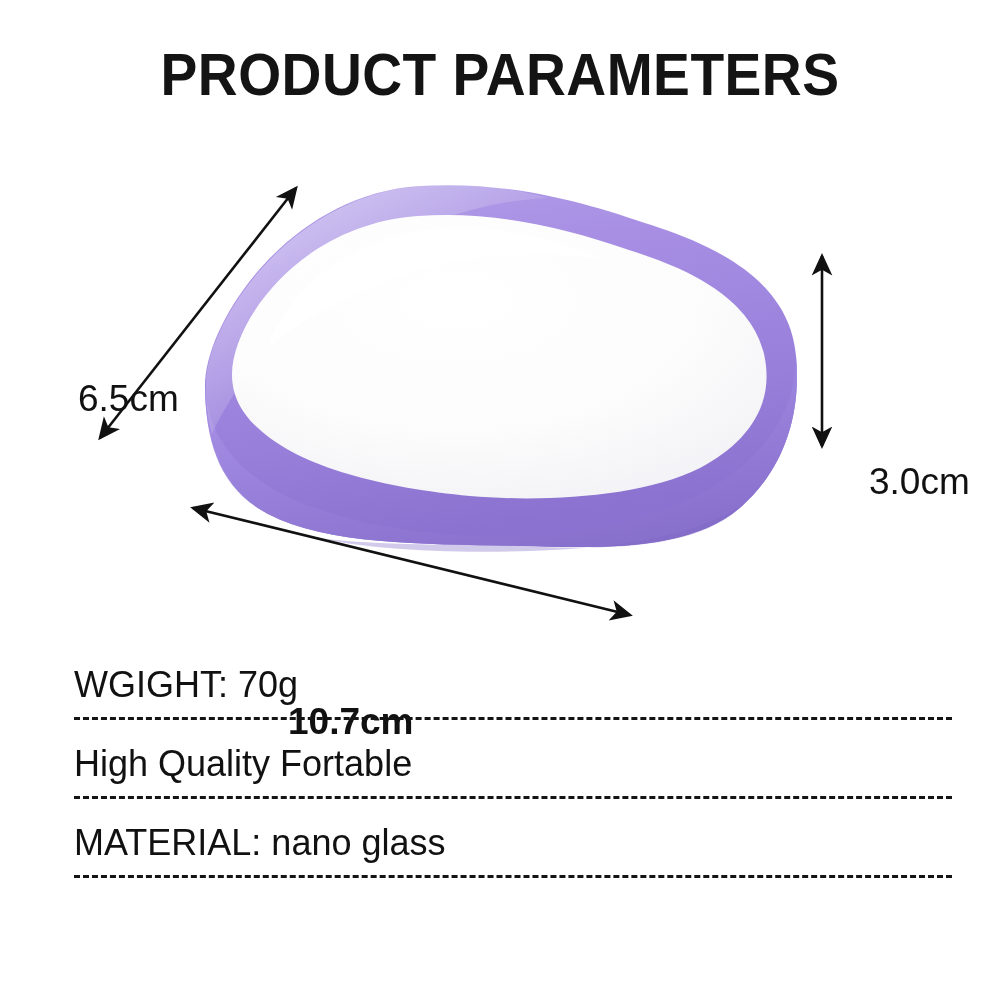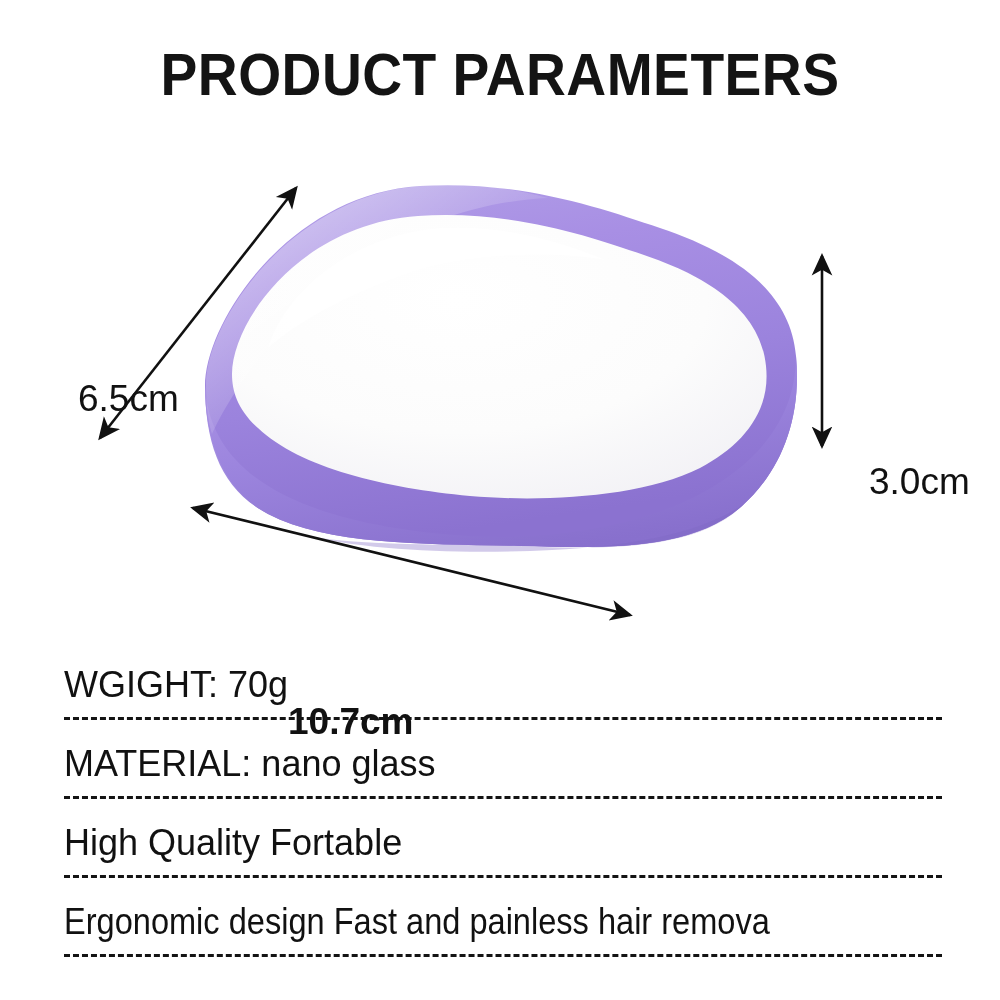--- a/index.html
+++ b/index.html
@@ -52,21 +52,21 @@
     color: #111111;
     white-space: nowrap;
   }
   #dim-depth-label  { left: 78px;  top: 262px; font-size: 37px; }
   #dim-height-label { left: 853px; top: 345px; font-size: 37px; margin-left: 16px; }
   #dim-width-label  { left: 288px; top: 585px; font-size: 37px; font-weight: bold; }
 
   
   #spec-list {
     position: absolute;
-    left: 64px;
+    left: 74px;
     top: 655px;
     width: 878px;
   }
   .spec-row { position: relative; }
   .spec-text {
     font-family: "Liberation Sans", "DejaVu Sans", sans-serif;
     font-weight: 400;
     color: #111111;
     white-space: nowrap;
     display: block;
@@ -212,28 +212,24 @@
   <div class="dim-label" id="dim-width-label">10.7cm</div>
 </div>
 
 <div id="spec-list">
 
   <div class="spec-row spec-row-0">
     <span class="spec-text">WGIGHT:  70g</span>
     <div class="spec-divider"></div>
   </div>
 
+  <div class="spec-row spec-row-2">
+    <span class="spec-text">High Quality   Fortable</span>
+    <div class="spec-divider"></div>
+  </div>
+
   <div class="spec-row spec-row-1">
     <span class="spec-text">MATERIAL:  nano glass</span>
     <div class="spec-divider"></div>
   </div>
 
-  <div class="spec-row spec-row-2">
-    <span class="spec-text">High Quality   Fortable</span>
-    <div class="spec-divider"></div>
-  </div>
-
-  <div class="spec-row spec-row-3">
-    <span class="spec-text">Ergonomic design   Fast and painless hair remova</span>
-    <div class="spec-divider"></div>
-  </div>
 
 </div>
 
 </body></html>

